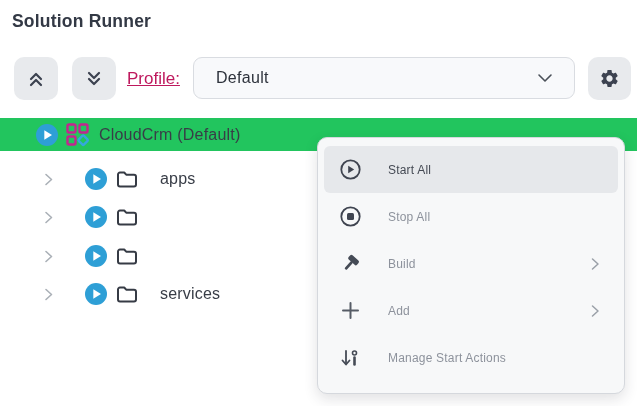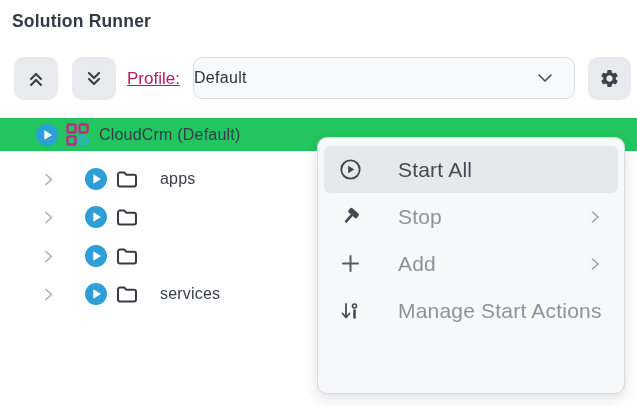--- a/index.html
+++ b/index.html
@@ -32,21 +32,21 @@
     position: absolute; left: 127px; top: 57px; height: 43px;
     display: flex; align-items: center;
     font-size: 17px; color: #be185d; text-decoration: underline;
   }
   .profile-select {
     position: absolute; left: 193px; top: 57px; width: 382px; height: 42px;
     background: #f8f9fb; border: 1px solid #d9dce1; border-radius: 9px;
     display: flex; align-items: center; cursor: pointer;
   }
   .profile-select .value {
-    font-size: 16px; color: #2d323b; letter-spacing: .3px;
+    margin-left: 22px; font-size: 16px; color: #2d323b; letter-spacing: .3px;
   }
   .profile-select .dd-chevron {
     position: absolute; right: 18px; top: 0; height: 100%;
     display: flex; align-items: center;
   }
 
   
   .tree-row {
     position: absolute; left: 0; width: 637px;
     display: flex; align-items: center; cursor: pointer;
@@ -74,21 +74,21 @@
     box-shadow: 0 5px 14px rgba(40,45,55,.14);
     padding: 8px 6px; z-index: 5;
   }
   .menu-item {
     height: 47px; border-radius: 6px;
     display: flex; align-items: center; cursor: pointer;
     padding: 0 12px 0 14px; position: relative;
   }
   .menu-item.highlighted { background: #e6e8eb; }
   .menu-item .mi-icon { width: 24px; display: flex; justify-content: center; }
-  .menu-item .mi-label { margin-left: 36px; font-size: 21px; color: #8d929c; letter-spacing: .2px; }
+  .menu-item .mi-label { margin-left: 26px; font-size: 12px; color: #8d929c; letter-spacing: .2px; }
   .menu-item.highlighted .mi-label { color: #454a54; }
   .menu-item .mi-sub { position: absolute; right: 16px; display: flex; }
 
   svg { display: block; }
 </style>
 </head>
 <body>
 
 <div class="app">
 
@@ -232,31 +232,40 @@
     <div class="menu-item highlighted">
       <span class="mi-icon">
         <svg width="21" height="21" viewBox="0 0 21 21" fill="none">
           <circle cx="10.5" cy="10.5" r="9.2" stroke="#3f4450" stroke-width="1.8"></circle>
           <polygon points="8.2,6.7 14.2,10.5 8.2,14.3" fill="#3f4450"></polygon>
         </svg>
       </span>
       <span class="mi-label">Start All</span>
     </div>
 
+    <div class="menu-item">
+      <span class="mi-icon">
+        <svg width="21" height="21" viewBox="0 0 21 21" fill="none">
+          <circle cx="10.5" cy="10.5" r="9.2" stroke="#3f4450" stroke-width="1.8"></circle>
+          <rect x="7" y="7" width="7" height="7" rx="1.5" fill="#3f4450"></rect>
+        </svg>
+      </span>
+      <span class="mi-label">Stop All</span>
+    </div>
 
     <div class="menu-item">
       <span class="mi-icon">
         <svg width="21" height="21" viewBox="0 0 24 24" fill="#454b56">
           <g transform="rotate(42 12 12)">
             <rect x="5.5" y="3.5" width="13" height="6.5" rx="2"></rect>
             <rect x="10.4" y="9" width="3.2" height="12" rx="1.6"></rect>
           </g>
         </svg>
       </span>
-      <span class="mi-label">Stop</span>
+      <span class="mi-label">Build</span>
       <span class="mi-sub">
         <svg width="14" height="14" viewBox="0 0 14 14" fill="none" stroke="#9aa0a8" stroke-width="1.5" stroke-linecap="round" stroke-linejoin="round">
             <polyline points="4.5,2 10,7 4.5,12"></polyline>
           </svg>
       </span>
     </div>
 
     <div class="menu-item">
       <span class="mi-icon">
         <svg width="19" height="19" viewBox="0 0 19 19" fill="none" stroke="#565c66" stroke-width="2" stroke-linecap="round">

